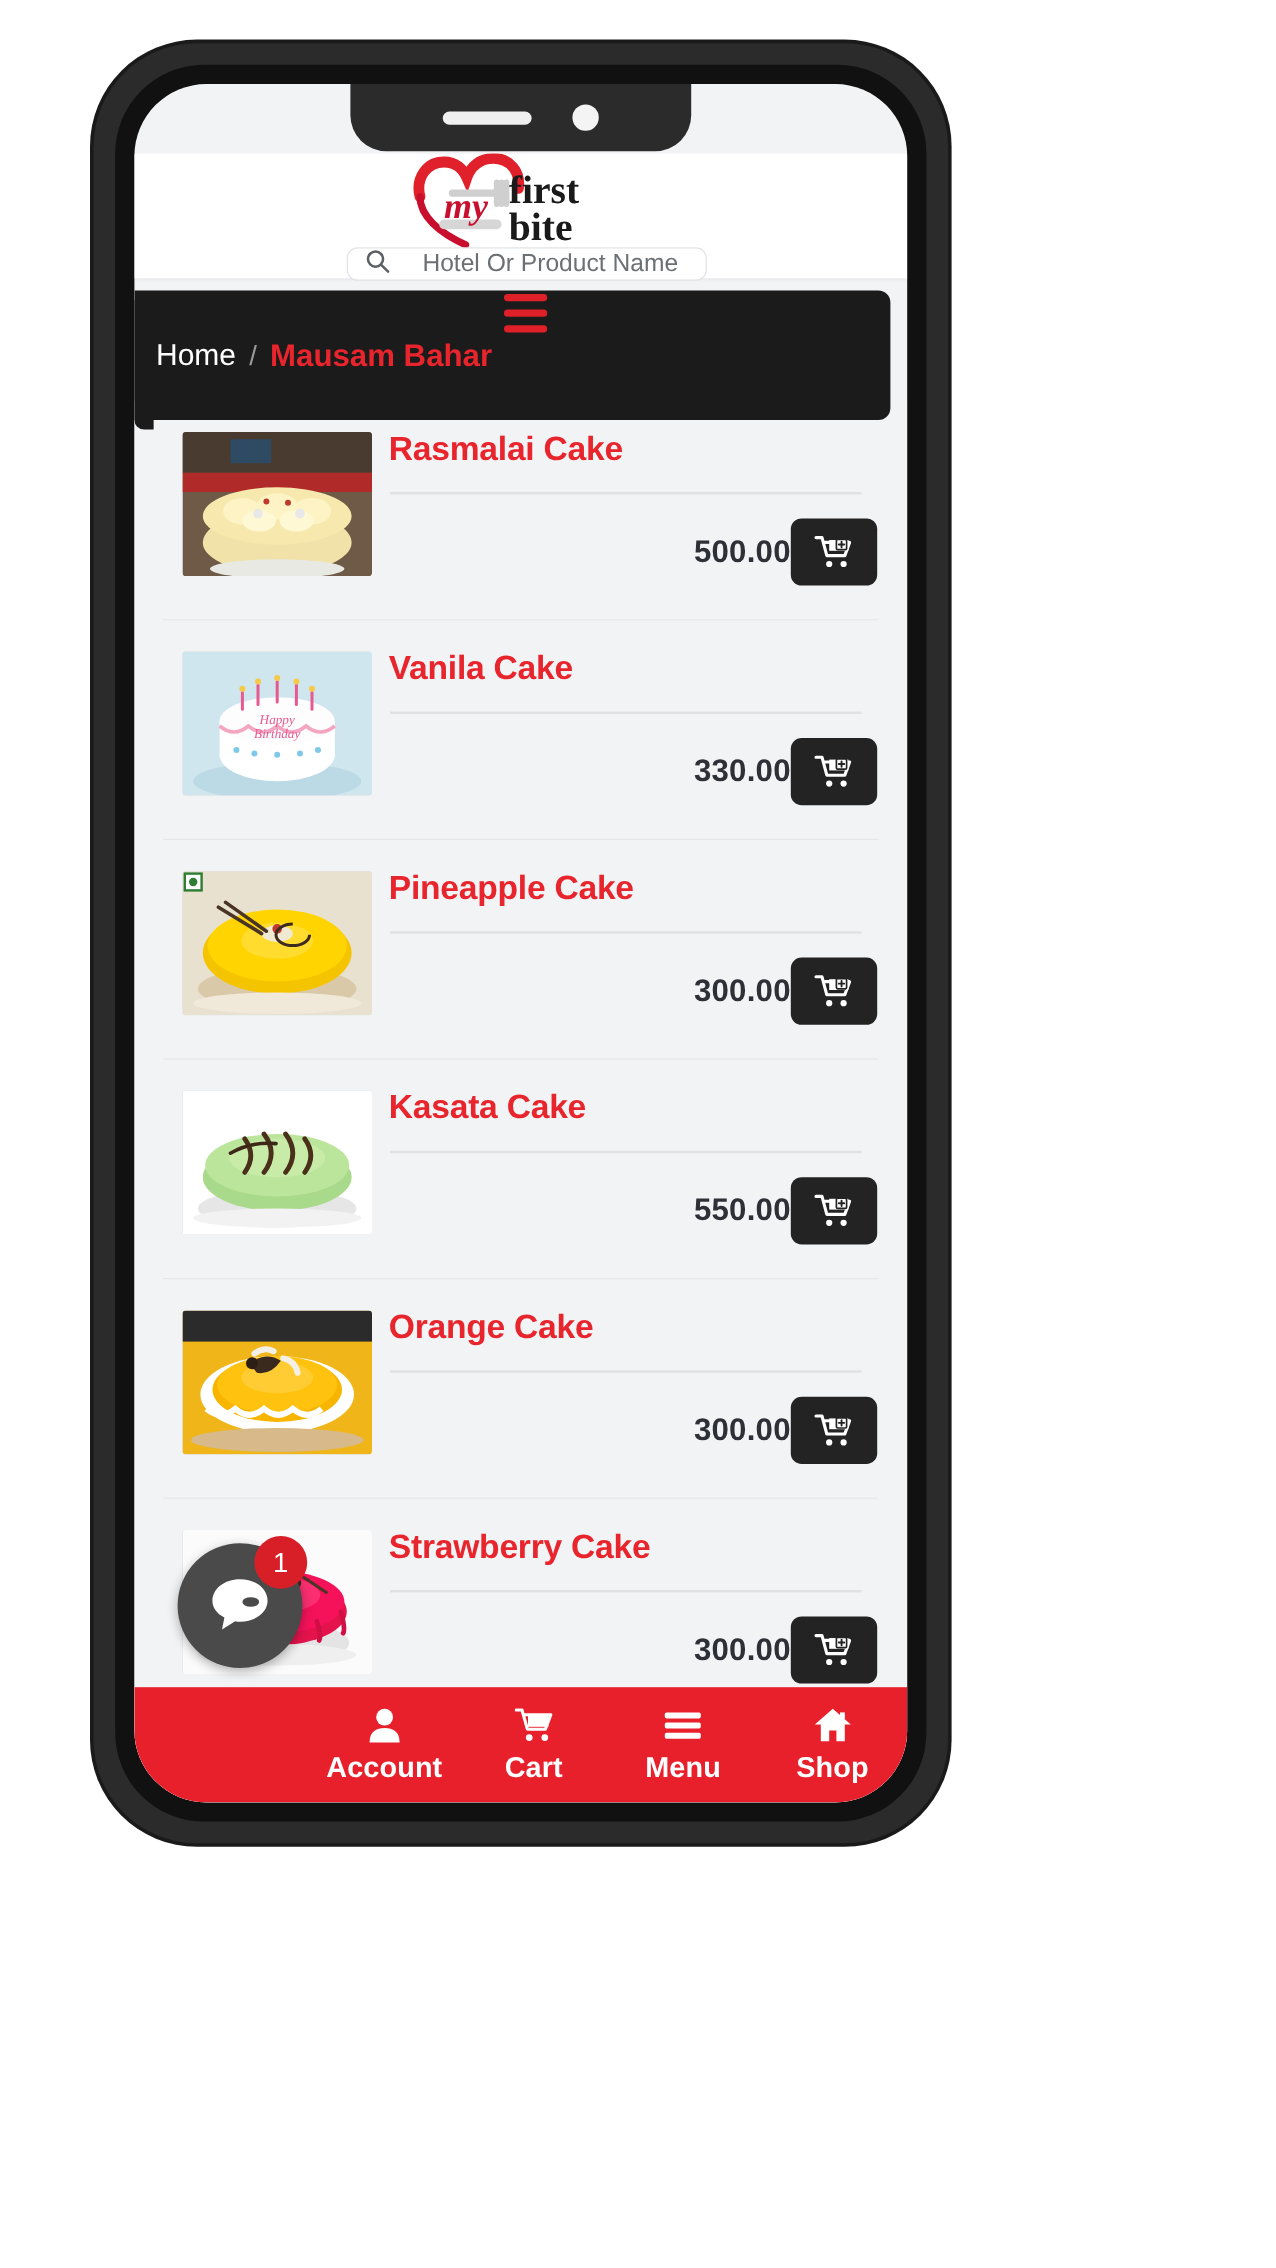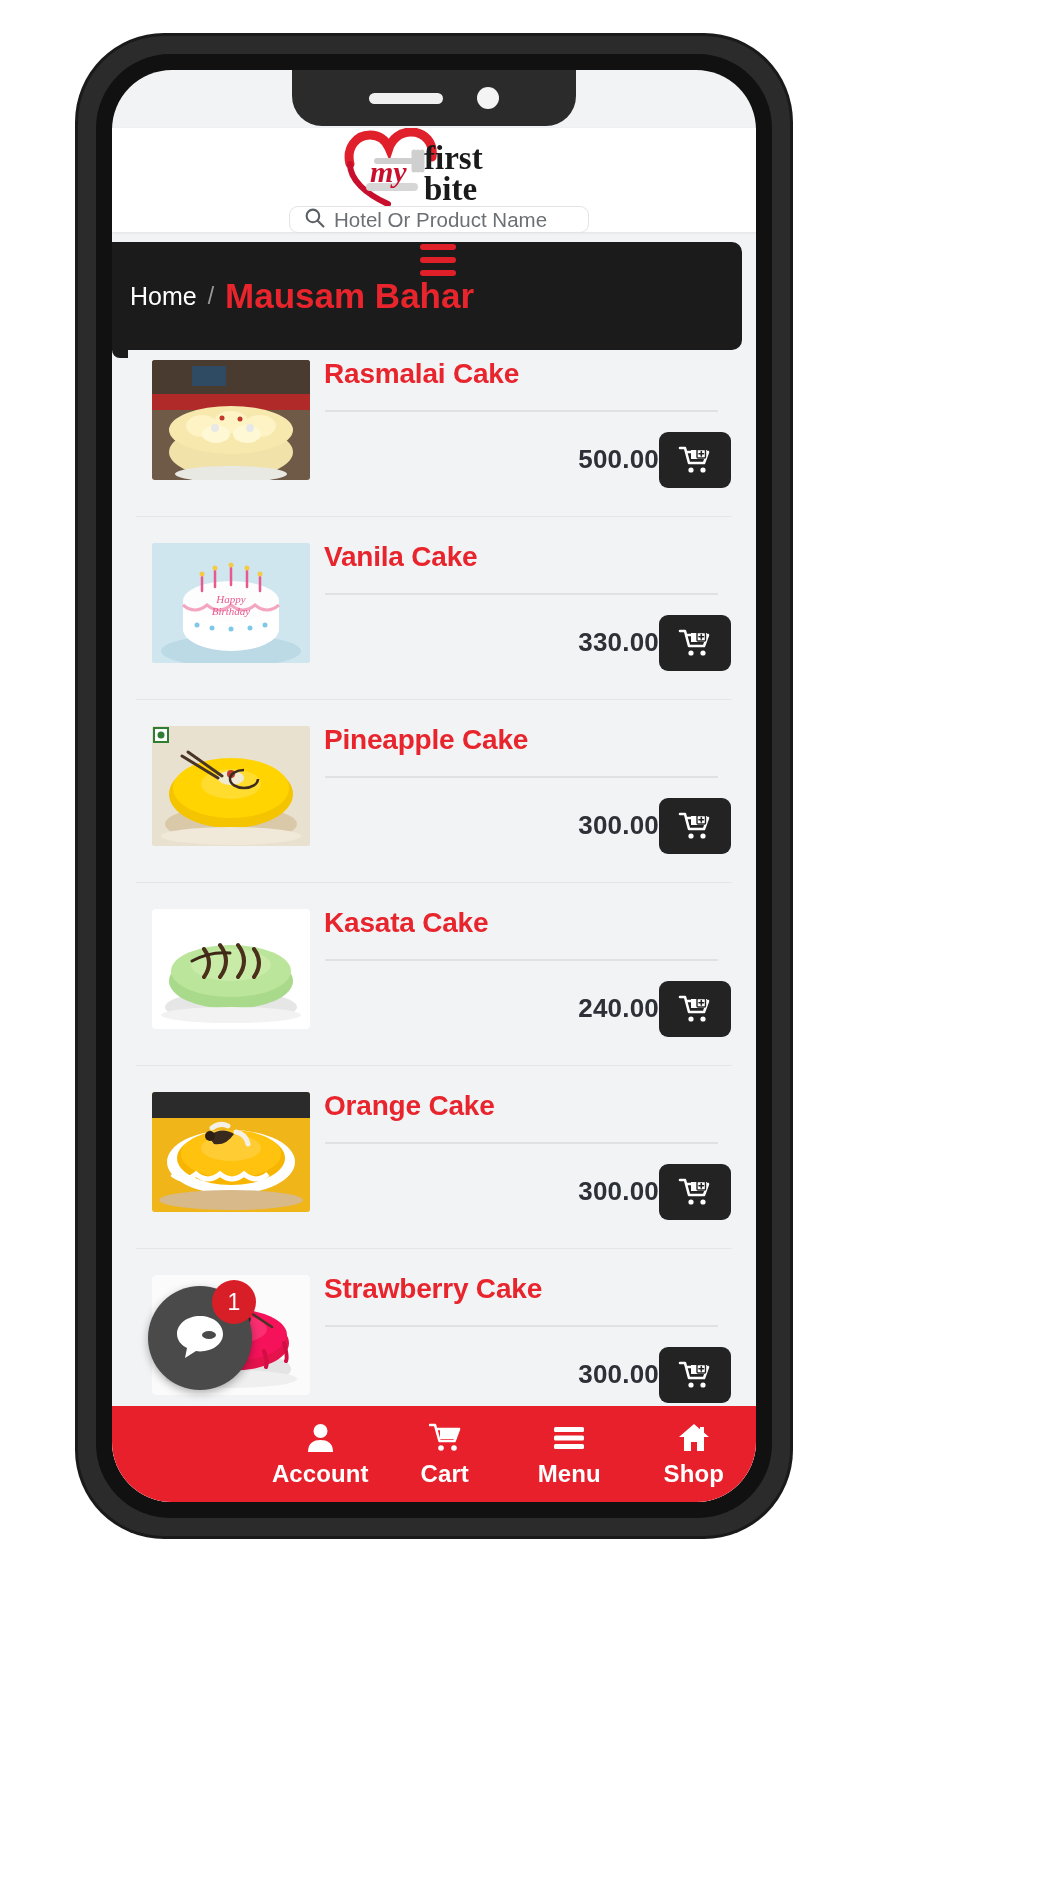--- a/index.html
+++ b/index.html
@@ -97,21 +97,21 @@
 
   .search-box {
     flex: 1 1 auto;
     margin-left: 10px;
     height: 60px;
     background: #ffffff;
     border: 1.5px solid #e2e3e6;
     border-radius: 9px;
     display: flex; align-items: center;
     padding: 0 14px;
-    gap: 9px;
+    gap: 27px;
     max-width: 300px;
   }
   .search-icon { flex: 0 0 auto; display:block; }
   .search-input {
     border: none; outline: none;
     background: transparent;
     font-family: "Liberation Sans", sans-serif;
     font-size: 20.5px;
     color: #3b3f44;
     width: 100%;
@@ -155,21 +155,21 @@
   .breadcrumb::before {
     content: "";
     position: absolute;
     left: 0; top: 8px; bottom: -8px;
     width: 16px;
     background: #1b1b1b;
     border-bottom-left-radius: 8px;
   }
   .bc-home { color: #ffffff; font-size: 25px; font-weight: 400; }
   .bc-sep  { color: #9a9a9a; font-size: 23px; margin: 0 11px; }
-  .bc-current { color: #e8242c; font-size: 35px; font-weight: 700; }
+  .bc-current { color: #e8242c; font-size: 26px; font-weight: 700; }
 
   
   .product-list {
     position: absolute;
     left: 0; top: 264px;
     width: 644px;
     bottom: 0;
     background: #f2f3f5;
     overflow: hidden;
     padding: 0 24px;
@@ -488,21 +488,21 @@
             <ellipse cx="79" cy="56" rx="40" ry="16" fill="#cdeeae" opacity=".7"></ellipse>
             <path d="M52 40 q10 14 0 28 M68 36 q12 16 0 32 M86 36 q12 16 0 32 M102 40 q10 14 0 28" fill="none" stroke="#4a2f1b" stroke-width="4" stroke-linecap="round"></path>
             <path d="M40 52 q18 -10 38 -8" fill="none" stroke="#3d2817" stroke-width="3" stroke-linecap="round"></path>
             <ellipse cx="79" cy="106" rx="70" ry="8" fill="#f2f2f2"></ellipse>
           </svg>
         </div>
         <div class="p-body">
           <div class="p-name">Kasata Cake</div>
           <div class="p-divider"></div>
           <div class="p-foot">
-            <span class="p-price">240.00</span>
+            <span class="p-price">550.00</span>
             <button class="cart-btn">
               <svg width="34" height="30" viewBox="0 0 34 30" aria-hidden="true">
                 <path d="M2 3 h5 l4 15 h15 l4 -11 h-21" fill="none" stroke="#ffffff" stroke-width="2.6" stroke-linejoin="round" stroke-linecap="round"></path>
                 <rect x="13" y="5" width="16" height="9" fill="#ffffff"></rect>
                 <circle cx="13" cy="25" r="2.6" fill="#ffffff"></circle>
                 <circle cx="25" cy="25" r="2.6" fill="#ffffff"></circle>
                 <rect x="19" y="4.5" width="8.5" height="8.5" rx="1" fill="#ffffff" stroke="#232323" stroke-width="1.4"></rect>
                 <path d="M23.3 6.5 v4.5 M21 8.7 h4.5" stroke="#232323" stroke-width="1.6" stroke-linecap="round"></path>
               </svg>
             </button>

